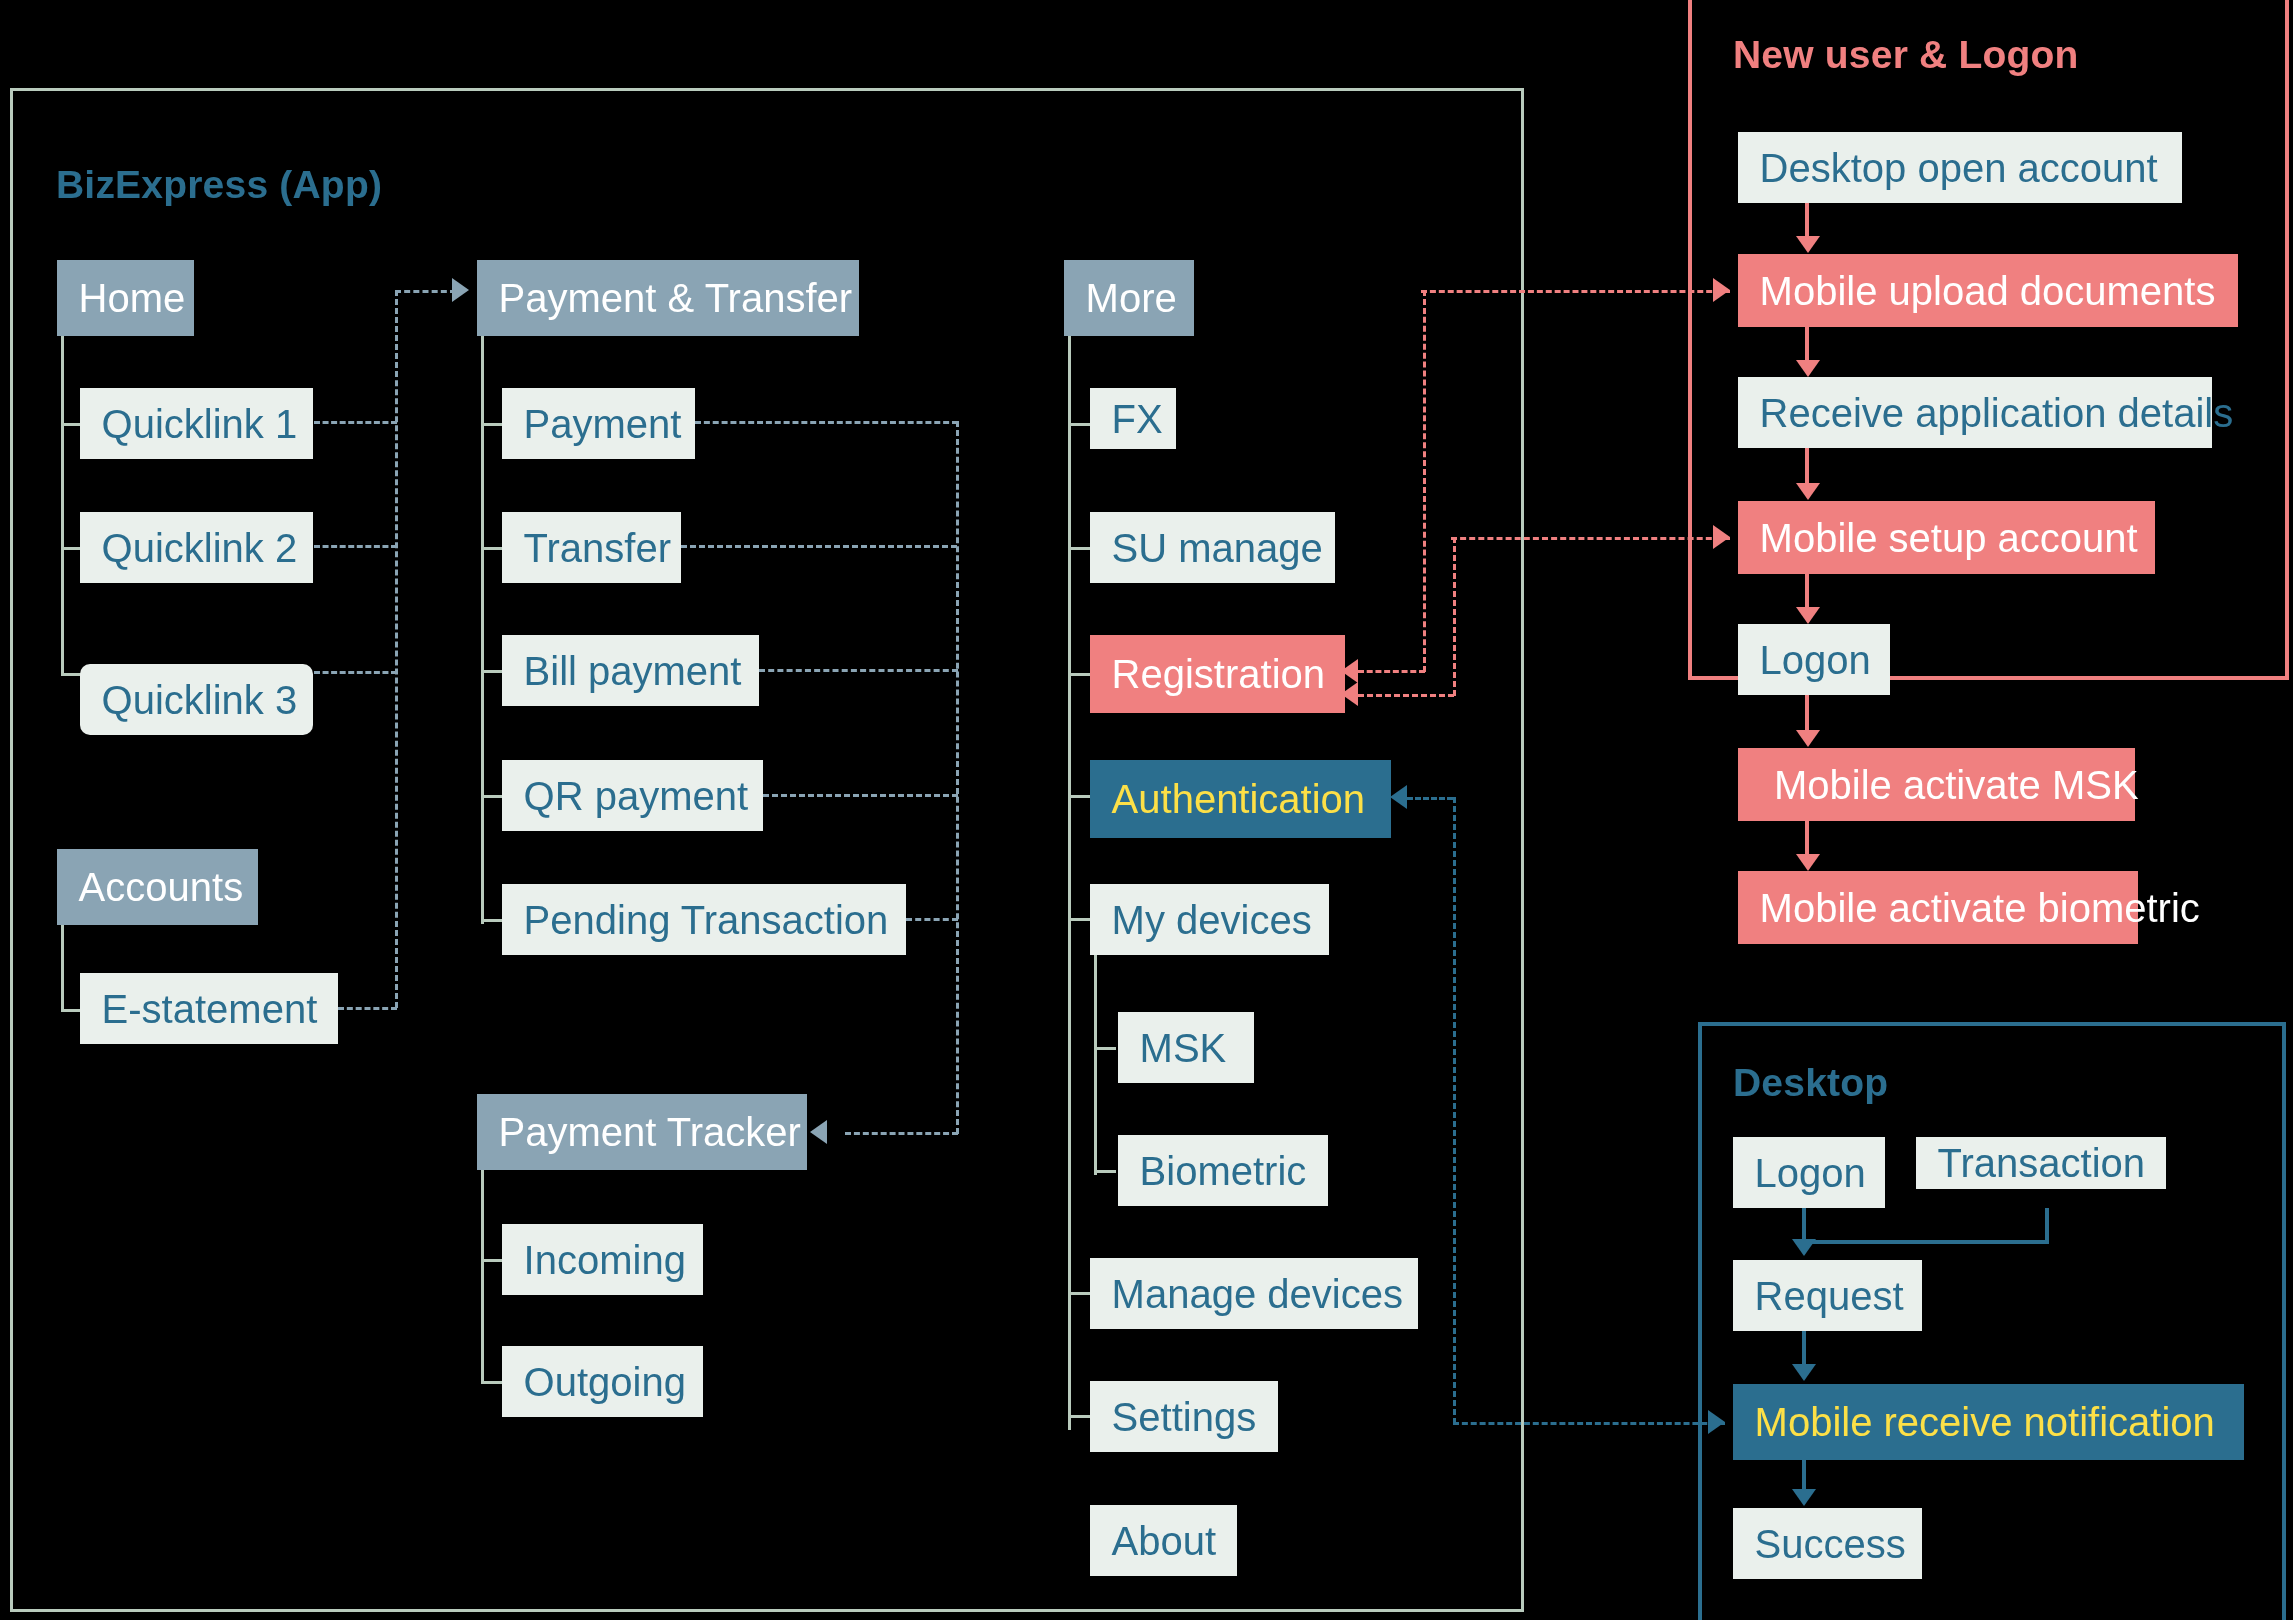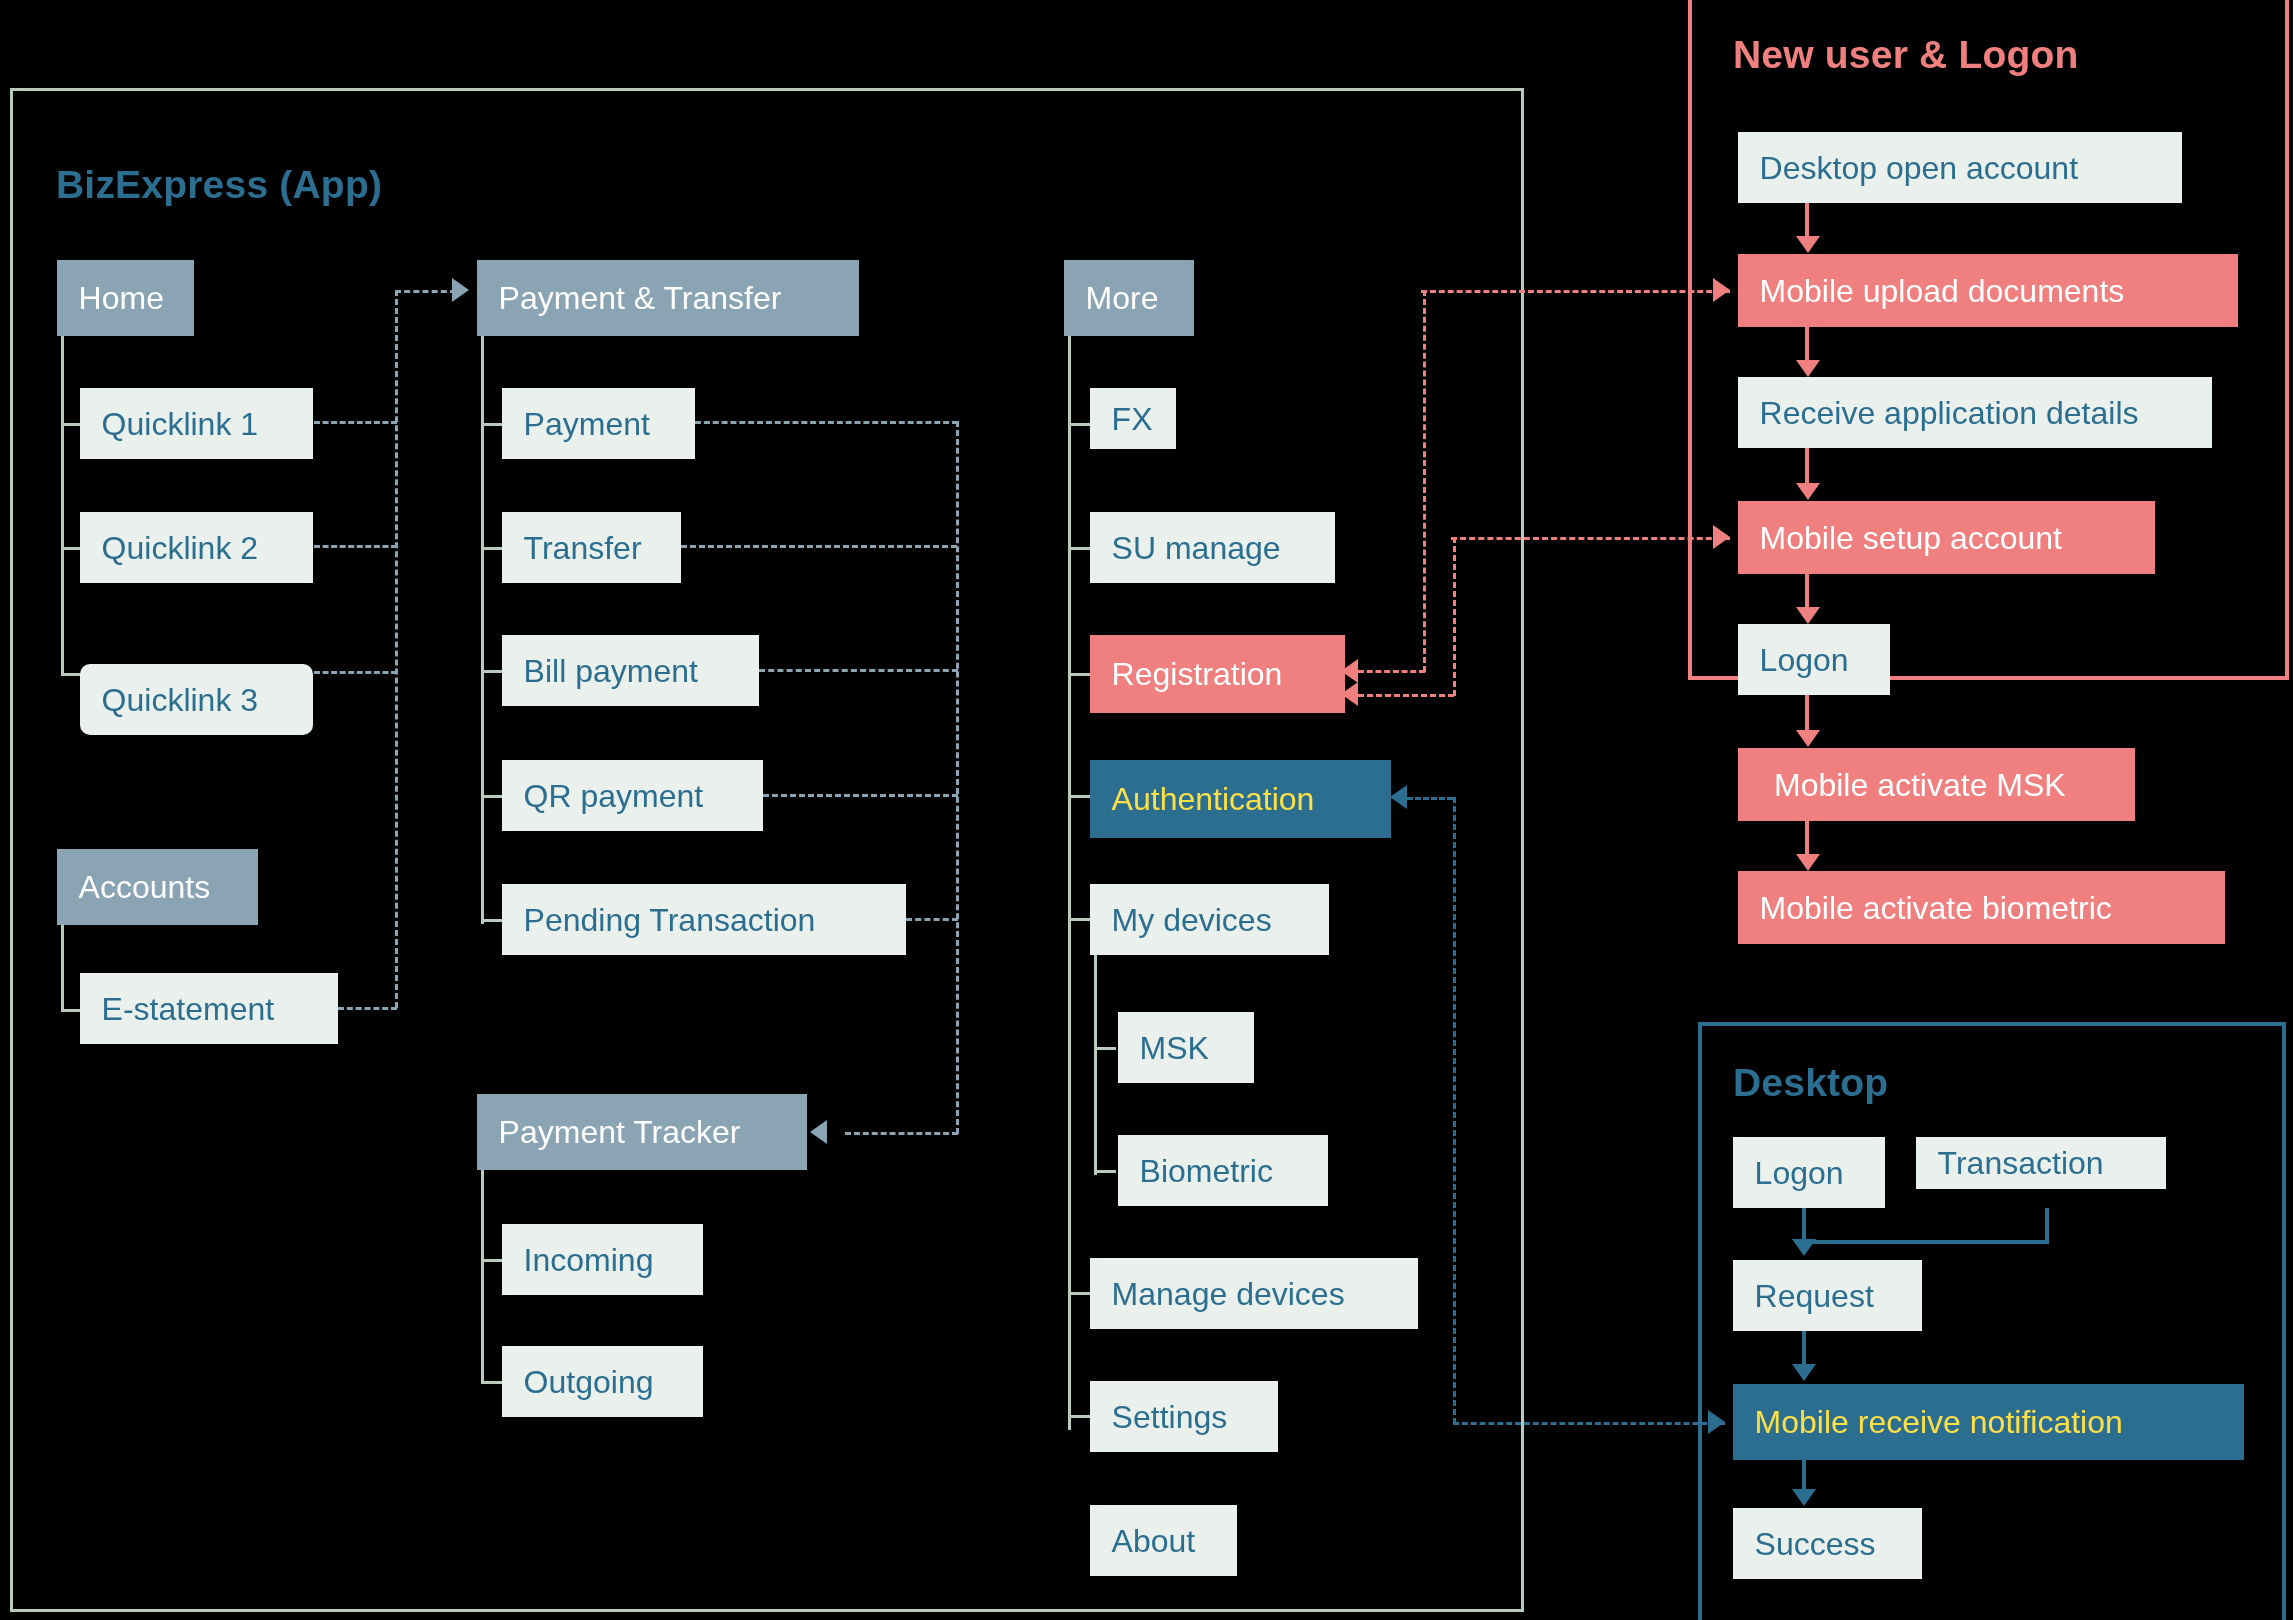--- a/index.html
+++ b/index.html
@@ -16,21 +16,21 @@
   .frame-new{border:4.9px solid #f08080;}
   .frame-desk{border:4.9px solid #2b6e8f;}
 
   .frame-title{position:absolute;font-weight:bold;letter-spacing:0.2px;white-space:nowrap;}
   .title-app{color:#2b6e8f;font-size:39px;}
   .title-new{color:#f08080;font-size:39px;}
   .title-desk{color:#2b6e8f;font-size:39px;}
 
   
   .node{position:absolute;box-sizing:border-box;display:flex;align-items:center;
-        padding-left:21.6px;white-space:nowrap;font-size:32px;line-height:1;}
+        padding-left:21.6px;white-space:nowrap;font-size:40px;line-height:1;}
   .n-light{background:#eaf0ec;color:#2b6e8f;}
   .n-slate{background:#8aa4b4;color:#ffffff;}
   .n-red  {background:#f08080;color:#ffffff;}
   .n-deep {background:#2b6e8f;color:#fde047;}
 
   
   .ln{position:absolute;background:#b9cbbd;}
   .ln-v{width:2.9px;}
   .ln-h{height:2.9px;}
 
@@ -166,21 +166,21 @@
   <div class="dash-h deep" style="left:1453px; top:1422px; width:272px;"></div>
   <div class="arw arw-l deep" style="left:1390px; top:785px;"></div>
   <div class="arw arw-r deep" style="left:1708px; top:1410px;"></div>
 
   <div class="node n-light" style="left:1738px; top:132px; width:444px; height:71px;">Desktop open account</div>
   <div class="node n-red" style="left:1738px; top:254px; width:500px; height:73px;">Mobile upload documents</div>
   <div class="node n-light" style="left:1738px; top:377px; width:474px; height:71px;">Receive application details</div>
   <div class="node n-red" style="left:1738px; top:501px; width:417px; height:73px;">Mobile setup account</div>
   <div class="node n-light" style="left:1738px; top:624px; width:152px; height:71px;">Logon</div>
   <div class="node n-red" style="left:1738px; top:748px; width:397px; height:73px;padding-left:36px;">Mobile activate MSK</div>
-  <div class="node n-red" style="left:1738px; top:871px; width:487px; height:73px;">Mobile activate biometric</div>
+  <div class="node n-red" style="left:1738px; top:871px; width:400px; height:73px;">Mobile activate biometric</div>
 
   <div class="dash-v red" style="left:1805px; top:203px; height:37px; border-left-style:solid; border-left-width:4.9px;"></div>
   <div class="arw arw-d red" style="left:1796px; top:236px;"></div>
   <div class="dash-v red" style="left:1805px; top:326px; height:37px; border-left-style:solid; border-left-width:4.9px;"></div>
   <div class="arw arw-d red" style="left:1796px; top:360px;"></div>
   <div class="dash-v red" style="left:1805px; top:448px; height:37px; border-left-style:solid; border-left-width:4.9px;"></div>
   <div class="arw arw-d red" style="left:1796px; top:483px;"></div>
   <div class="dash-v red" style="left:1805px; top:573px; height:37px; border-left-style:solid; border-left-width:4.9px;"></div>
   <div class="arw arw-d red" style="left:1796px; top:607px;"></div>
   <div class="dash-v red" style="left:1805px; top:695px; height:37px; border-left-style:solid; border-left-width:4.9px;"></div>

